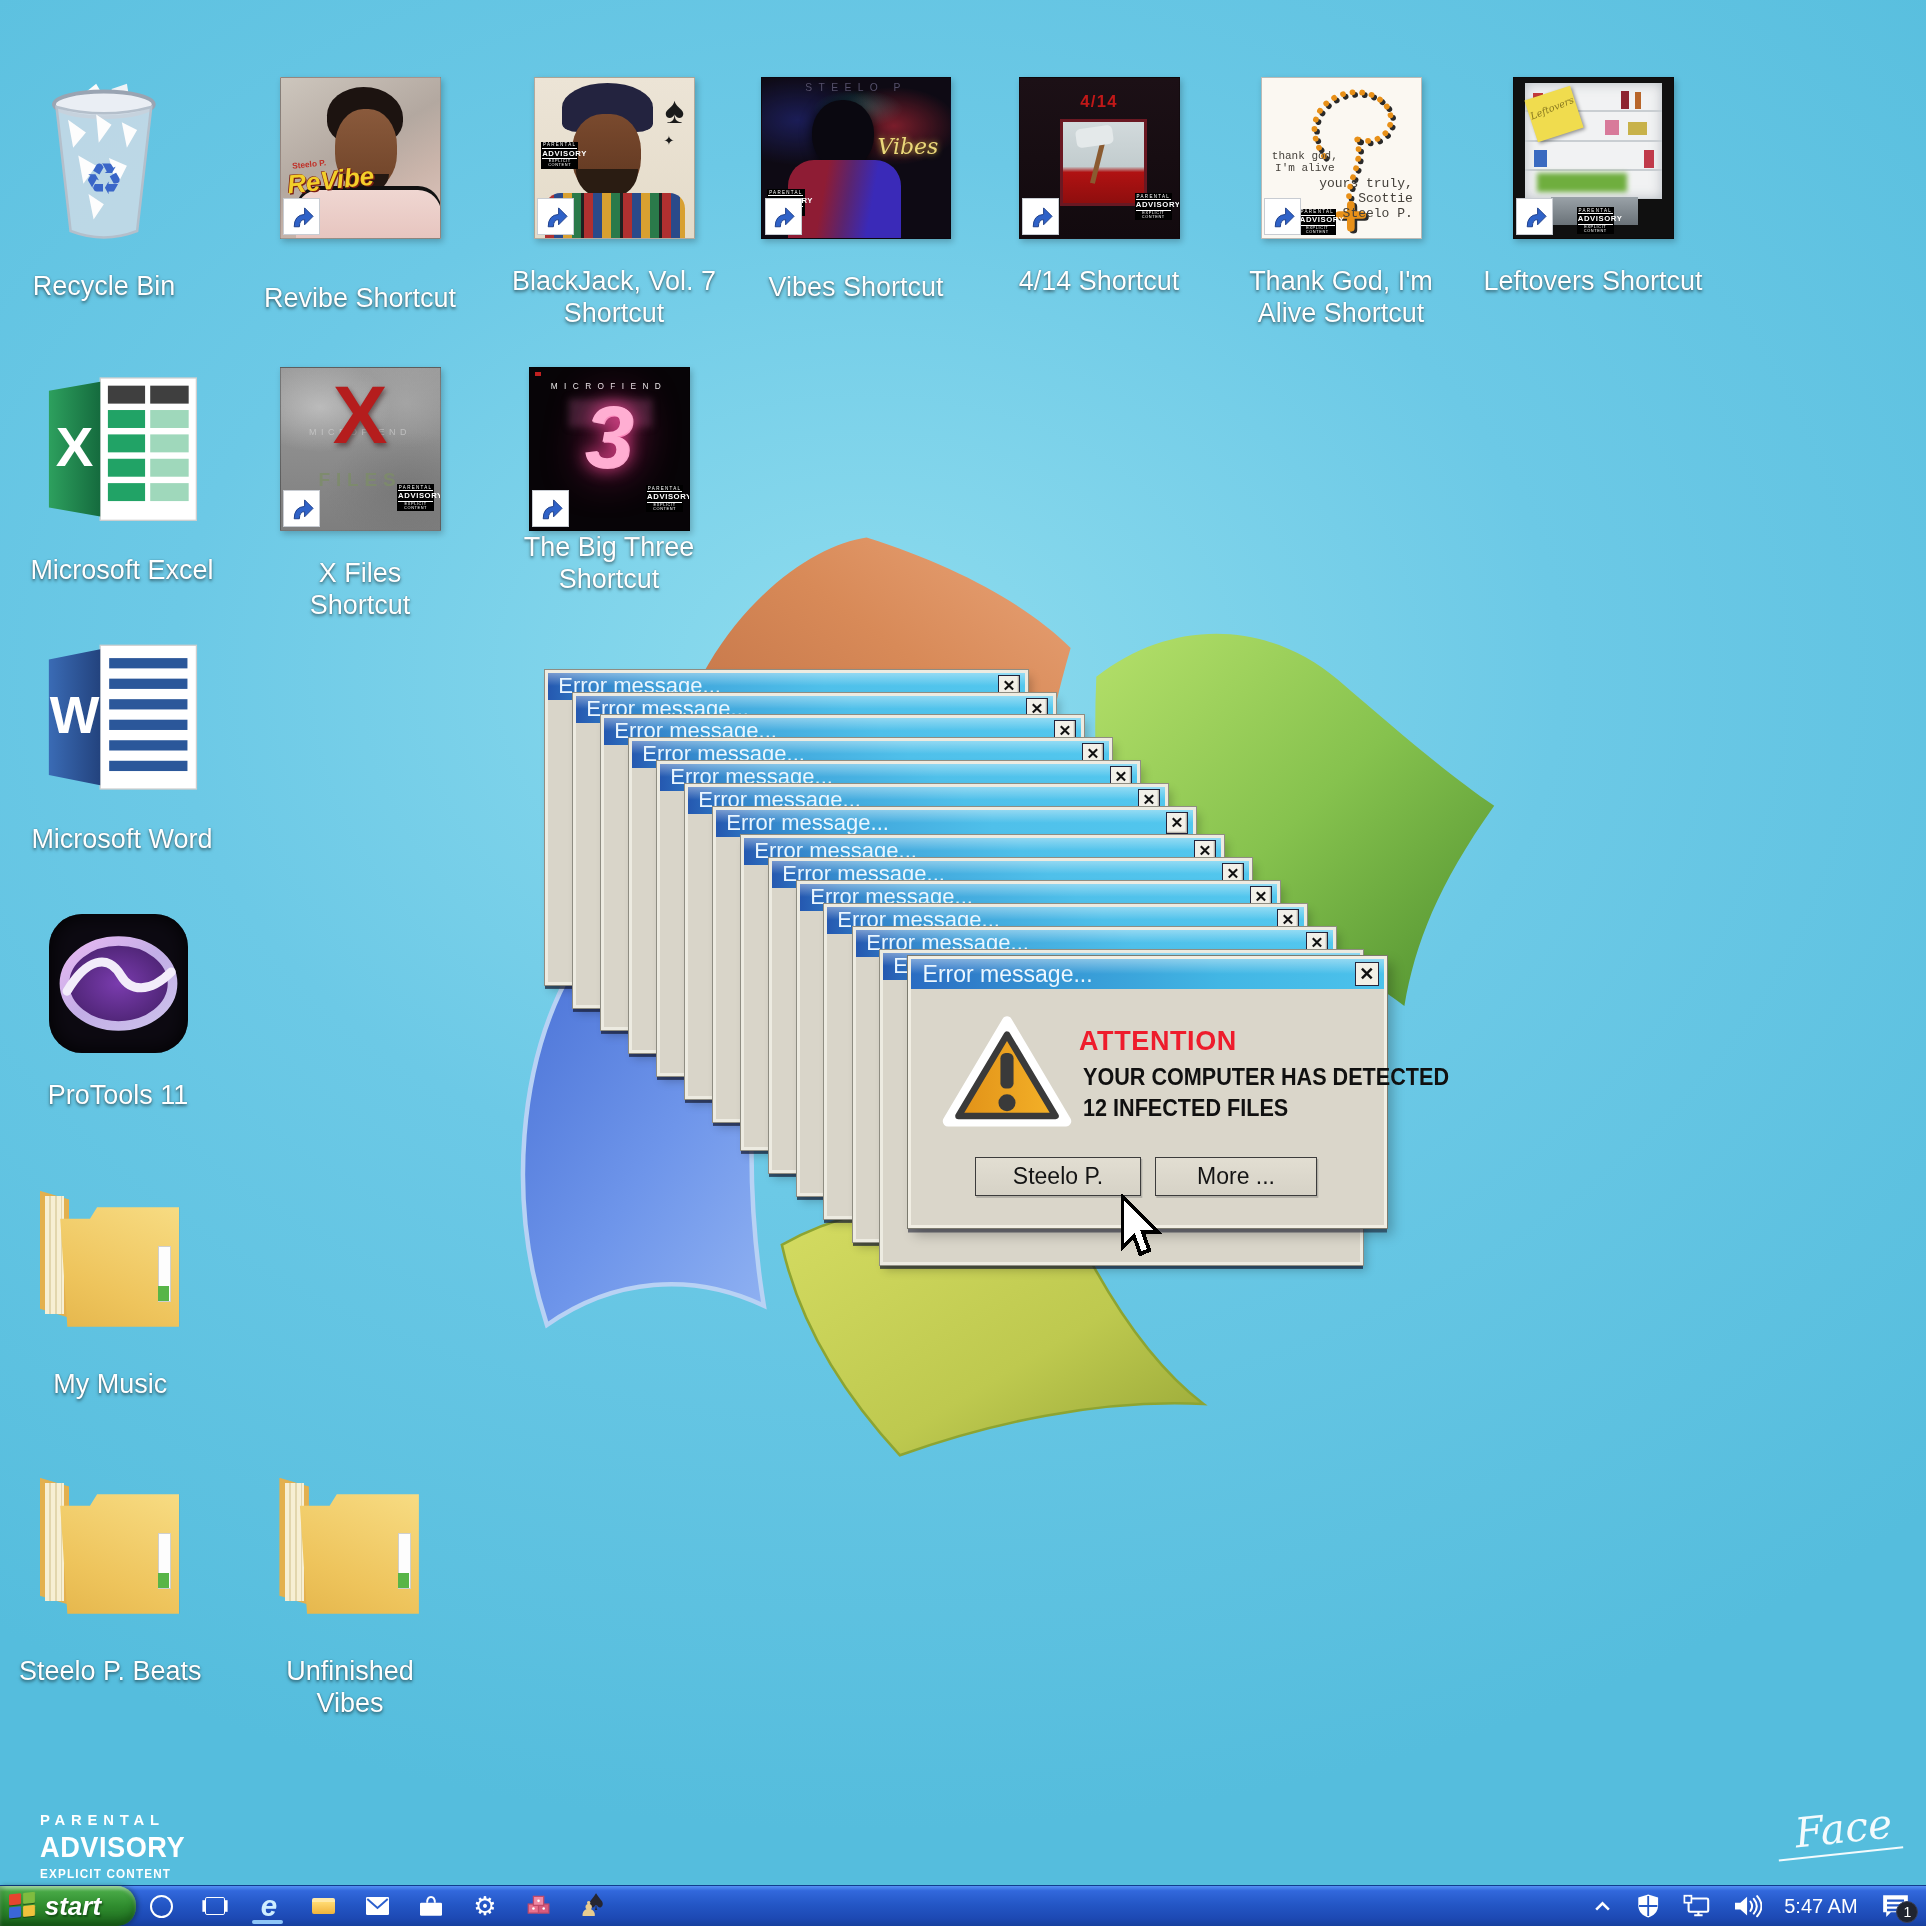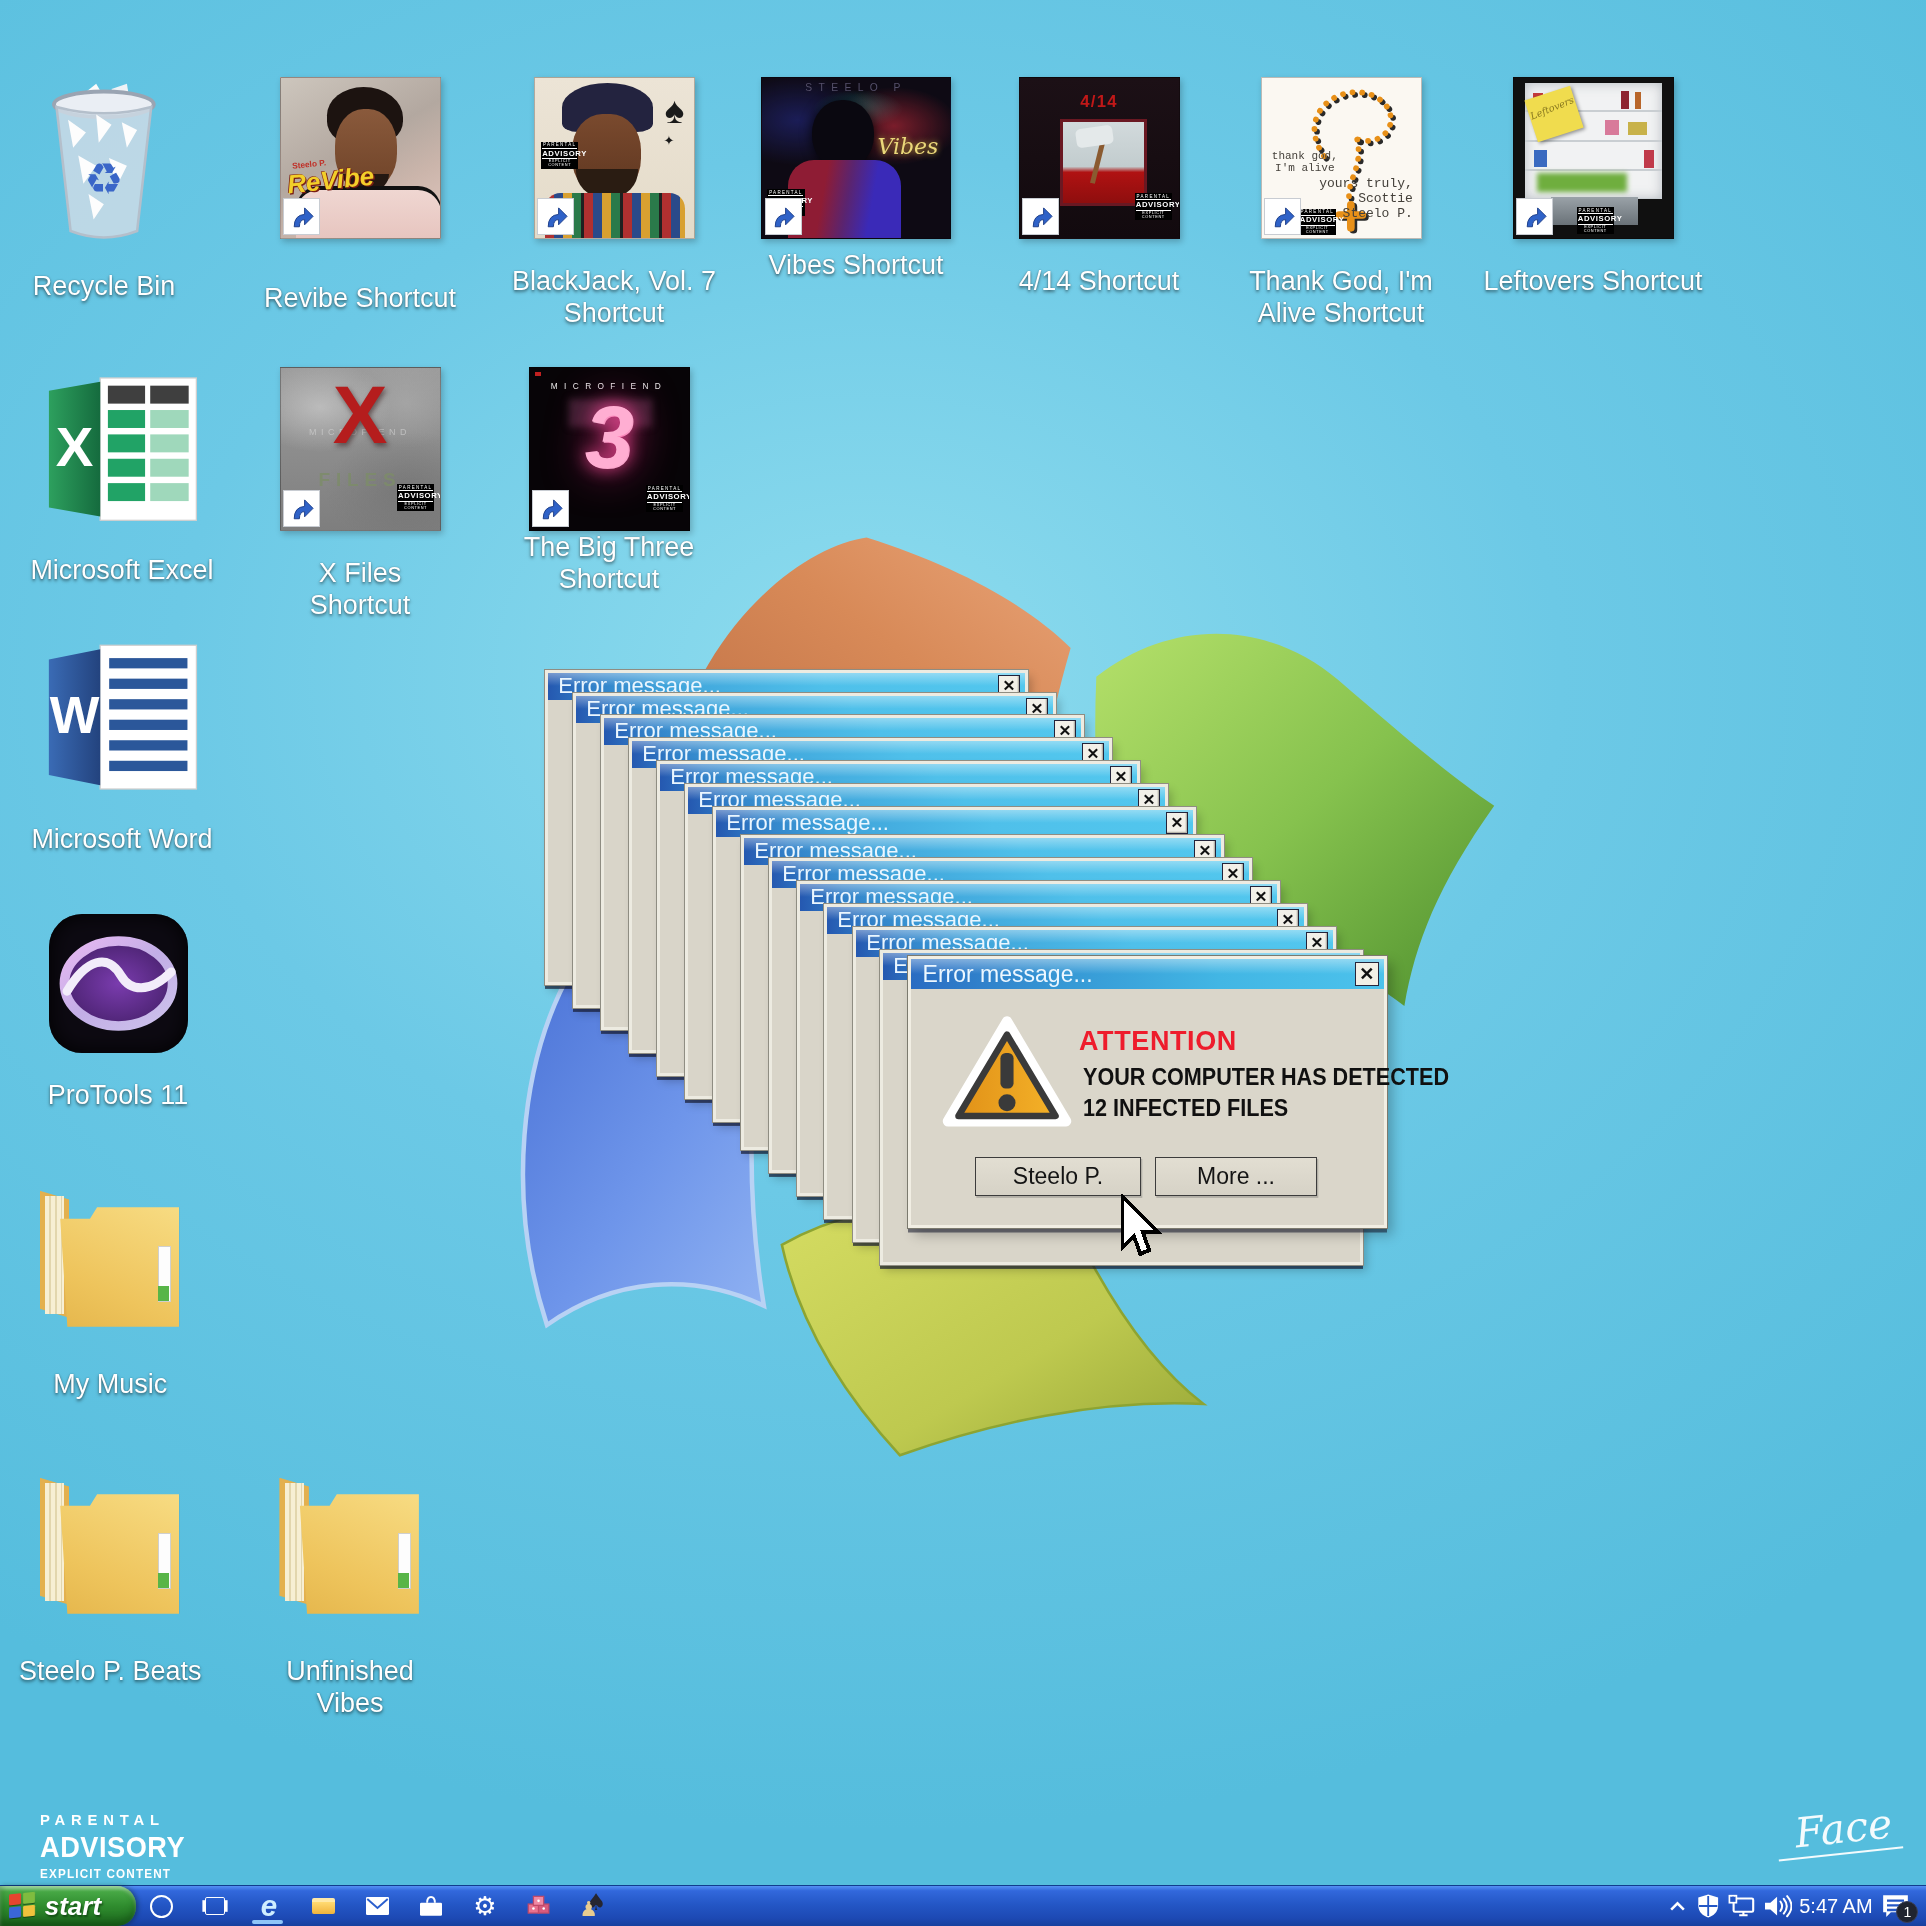--- a/index.html
+++ b/index.html
@@ -65,21 +65,21 @@
     background:linear-gradient(180deg,#7cc87a 0%,#47a845 14%,#2f8c2e 50%,#237423 85%,#1c661d 100%);
     display:flex;align-items:center;gap:7.7px;padding:0 16.7px 0 9px;box-sizing:border-box;
     box-shadow:1.9px 0 5.8px rgba(0,25,0,.4), inset 0 -5.1px 9px rgba(8,56,8,.45), inset 0 2.6px 3.9px rgba(255,255,255,.35);}
   .start-label{font-size:26px;font-weight:bold;font-style:italic;color:#fff;text-shadow:1.3px 1.9px 1.9px rgba(10,50,10,.6);}
   .start-flag{width:28px;height:26px;display:grid;grid-template-columns:12.2px 12.2px;grid-template-rows:11px 11px;gap:1.9px;
     transform:skewY(-6deg);filter:drop-shadow(0.6px 1.3px 0.6px rgba(0,0,0,.4));}
   .start-flag i{border-radius:1.3px;display:block;}
   .ql{position:absolute;left:134px;top:0;height:40px;display:flex;}
   .ql-item{width:54px;height:40px;display:flex;align-items:center;justify-content:center;}
   .edge-ind{position:absolute;left:252px;bottom:1.9px;width:31px;height:3.9px;background:#8ec6f8;border-radius:1.9px;}
-  .tray{position:absolute;right:0;top:0;height:40px;display:flex;align-items:center;gap:7px;padding-right:15.4px;}
+  .tray{position:absolute;right:0;top:0;height:40px;display:flex;align-items:center;gap:22px;padding-right:15.4px;}
   .tray .time{font-size:20px;color:#fff;}
   .notif{position:relative;width:31px;height:27px;}
   .badge{position:absolute;right:-7.7px;bottom:-3.9px;width:22px;height:22px;border-radius:50%;background:#20242f;color:#fff;
     font-size:14px;display:flex;align-items:center;justify-content:center;border:1.3px solid #39405a;box-sizing:border-box;}
   .glyph{color:#fff;line-height:1;}
   
   .flag{position:absolute;left:475px;top:526px;z-index:1;}
 </style>
 </head>
 <body>
@@ -185,21 +185,21 @@
             <div class="ma2">ADVISORY</div>
             <div class="ma3">EXPLICIT CONTENT</div>
           </div>
     <div class="sc-arrow">
             <svg width="26" height="26" viewBox="0 0 40 40">
               <path d="M8 35 Q8 17 24 16 L24 6 L37 19 L24 32 L24 24 Q16 24 16 35 Z" fill="#2f62c8" stroke="#1d3f8a" stroke-width="1.5"></path>
             </svg>
           </div>
         </div>
       </div>
-      <div class="icon-label" style="margin-top:10px;">
+      <div class="icon-label" style="margin-top:32px;">
         <div>Vibes Shortcut</div>
       </div>
     </div>
     <div class="desk-icon" style="left:972px;top:77px;">
       <div class="icon-art" style="width:161px;height:162px;">
         <div class="cover" style="background:linear-gradient(180deg,#1c1016,#120a0e);">
     <div style="position:absolute;left:0;top:14px;width:100%;text-align:center;color:#c01818;font-size:16.7px;font-weight:bold;letter-spacing:1.3px;">4/14</div>
     <div style="position:absolute;left:40px;top:41px;width:81px;height:81px;border:3.2px solid #6a1822;background:linear-gradient(180deg,#d2dadc 0%,#c2ccce 55%,#b01212 62%,#8e0e0e 100%);">
       <div style="position:absolute;left:33px;top:11.6px;width:5.1px;height:50px;background:#8a5a30;transform:rotate(14deg);"></div>
       <div style="position:absolute;left:13px;top:5.1px;width:37px;height:19px;background:#e4e9ea;border-radius:5.1px;transform:rotate(-8deg);"></div>

